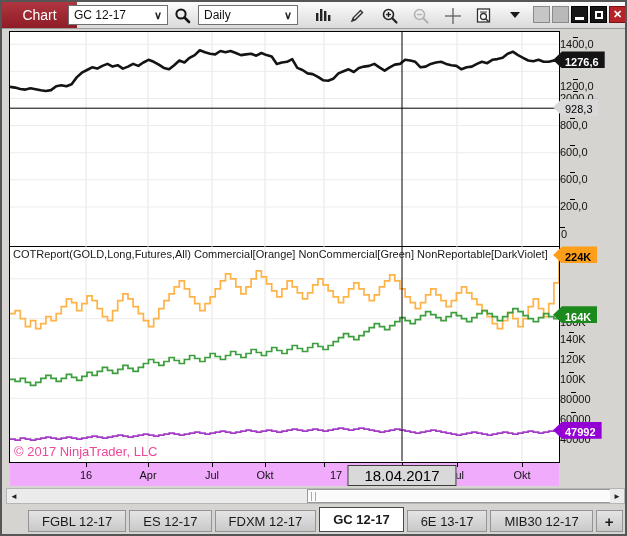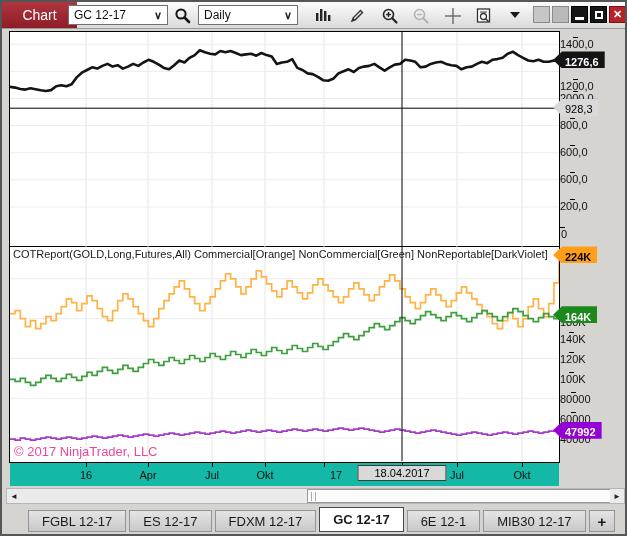--- a/index.html
+++ b/index.html
@@ -37,25 +37,25 @@
   
   .axiscol{position:absolute;left:558px;top:29px;width:67px;height:432px;background:#D6D4D0;}
   .axis{position:absolute;left:0;width:67px;}
   .axis-tick{position:absolute;left:0;display:flex;align-items:center;height:13px;font-size:11px;color:#111;flex-direction:column;}
   .axis-tick .dash{width:5px;height:1px;background:#000;margin-right:3px;}
   .axis-badge{position:absolute;left:-7px;height:17px;padding:4px 6px 0 12px;display:flex;align-items:center;
               font-size:11px;font-weight:bold;
               clip-path:polygon(0 50%,9px 0,100% 0,100% 100%,9px 100%);z-index:2;}
   .axis-badge.outlined{filter:drop-shadow(0 0 1px #000);font-weight:normal;}
   
-  .xaxis{position:absolute;left:8px;top:461px;width:549px;height:23px;background:#14b8a6;}
+  .xaxis{position:absolute;left:8px;top:461px;width:549px;height:23px;background:#f0abfc;}
   .xtickmark{position:absolute;top:0;width:1px;height:4px;background:#000;}
   .xticklabel{position:absolute;top:6px;transform:translateX(-50%);font-size:11px;color:#111;}
   .datebadge{position:absolute;top:2px;transform:translateX(-50%);border:1px solid #3c3c3c;background:#D9D9D9;
-             font-size:11px;color:#000;padding:1px 16px;}
+             font-size:15px;color:#000;padding:1px 16px;}
   
   .scrollbar{position:absolute;left:4px;top:486px;width:619px;height:16px;background:#EBEBEB;
              border:1px solid #B5B5B5;}
   .sb-arrow{position:absolute;top:0;width:14px;height:14px;display:flex;align-items:center;justify-content:center;
             font-size:8px;color:#222;background:#EBEBEB;}
   .sb-arrow.left{left:0;}
   .sb-arrow.right{right:0;}
   .sb-thumb{position:absolute;left:300px;top:0;width:304px;height:14px;background:#FBFBFB;
             border:1px solid #9a9a9a;}
   .sb-grip{position:absolute;left:3px;top:2px;width:5px;height:9px;
@@ -306,18 +306,18 @@
       <div class="sb-grip"></div>
     </div>
     <div class="sb-arrow right">►</div>
   </div>
 
   <div class="tabbar" id="tabbar">
       <div class="tab">FGBL 12-17</div>
       <div class="tab">ES 12-17</div>
       <div class="tab">FDXM 12-17</div>
       <div class="tab active">GC 12-17</div>
-      <div class="tab">6E 12-1</div>
+      <div class="tab">6E 13-17</div>
       <div class="tab">MIB30 12-17</div>
       <div class="tab add">+</div>
     </div>
 
 </div>
 
 </body></html>

